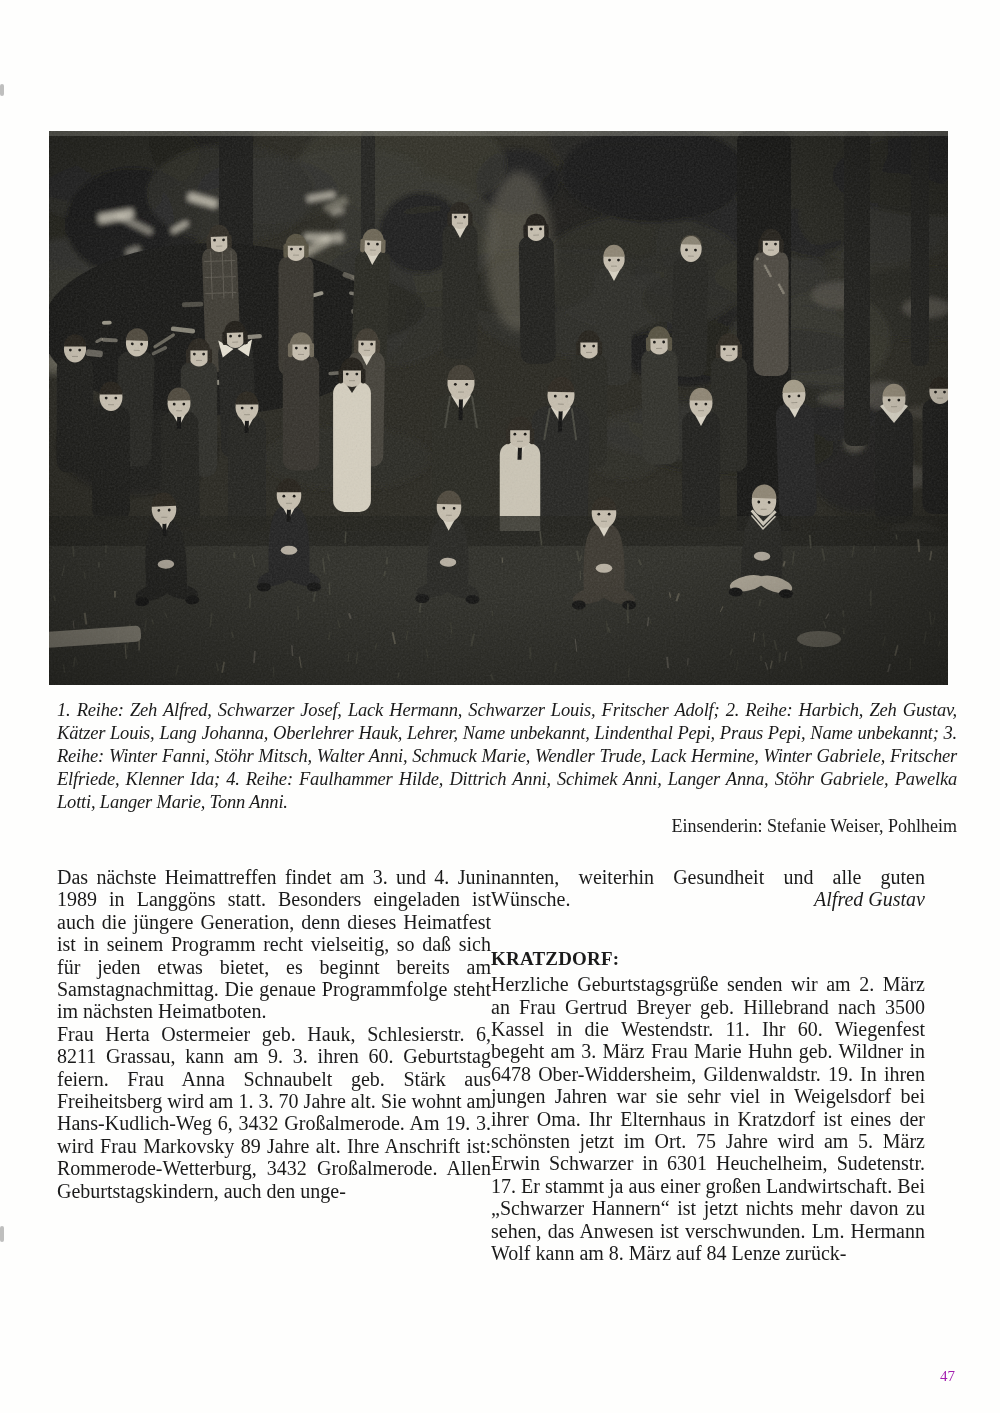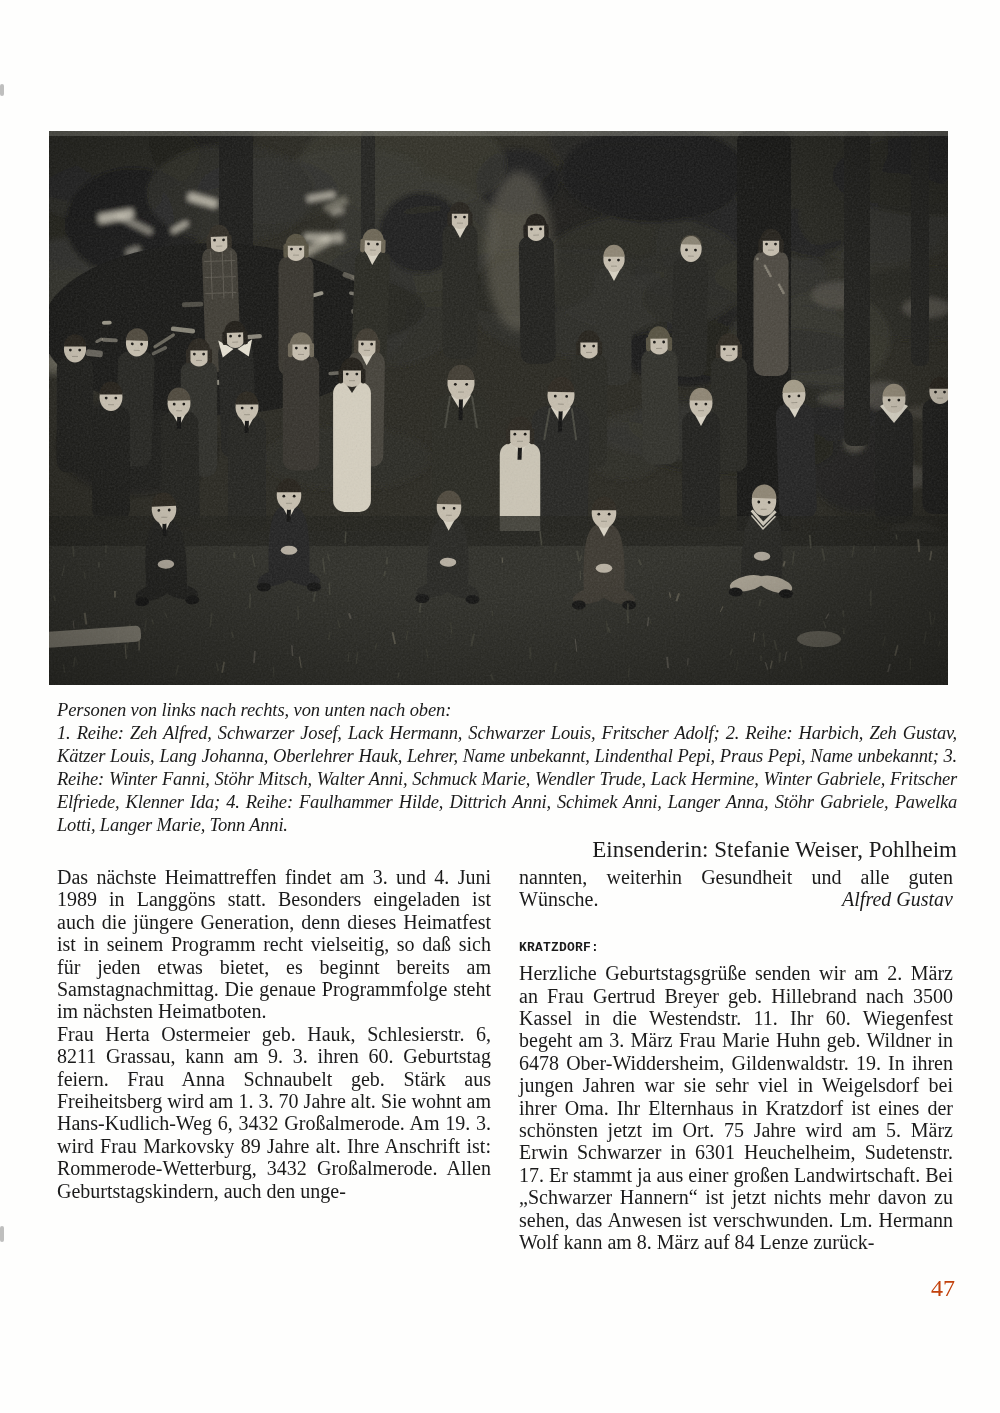--- a/index.html
+++ b/index.html
@@ -5,32 +5,32 @@
   html,body{margin:0;padding:0;background:#ffffff;}
   .sheet{
     position:relative;width:1000px;height:1413px;background:#fefefd;
     overflow:hidden;font-family:"Liberation Serif","DejaVu Serif",serif;color:#1b1b1b;
   }
   .photo-figure{position:absolute;left:49px;top:131px;width:899px;height:554px;margin:0;}
   .photo-figure svg{display:block;width:899px;height:554px;}
   .caption{position:absolute;left:57px;top:699px;width:900px;font-size:18.5px;line-height:23px;font-style:italic;}
   .cap-intro{letter-spacing:-0.1px;}
   .cap-names{font-weight:normal;text-align:justify;letter-spacing:-0.2px;}
-  .cap-submitter{text-align:right;font-style:normal;font-weight:normal;font-size:23px;margin-top:1px;}
+  .cap-submitter{text-align:right;font-style:normal;font-weight:normal;font-size:18px;margin-top:1px;}
   .columns{
-    position:absolute;left:57px;top:866px;width:896px;display:flex;gap:28px;
+    position:absolute;left:57px;top:866px;width:896px;display:flex;
     font-size:20px;line-height:22.4px;text-align:justify;
     hyphens:auto;-webkit-hyphens:auto;
   }
   .col{width:434px;}
   .body-p{margin:0;}
-  .sec-h{font-size:13px;margin:26px 0 3px 0;letter-spacing:0.2px;font-family:Liberation Mono, monospace;}
+  .sec-h{font-size:19px;margin:37px 0 3px 0;letter-spacing:0.2px;}
   .b{font-weight:normal;}
   .sig{float:right;font-style:italic;}
-  .page-number{position:absolute;top:1275px;right:45px;font-size:24px;color:#c2410c;}
+  .page-number{position:absolute;top:1368px;right:45px;font-size:15px;color:#a21caf;}
   .speck{position:absolute;left:0;width:4px;background:#8a8a8a;opacity:.55;border-radius:2px;}
   .speck.s1{top:84px;height:12px;}
   .speck.s2{top:1226px;height:16px;}
 </style>
 </head>
 <body>
 
 <div class="sheet">
 
   <div class="speck s1"></div>
@@ -691,21 +691,20 @@
 
       <rect x="-8" y="498" width="100" height="16" rx="5" fill="#8f8b7d" opacity="0.9" transform="rotate(-4 40 506)"></rect>
       <ellipse cx="770" cy="508" rx="22" ry="8" fill="#7a766a" opacity="0.7"></ellipse>
 
       <rect x="0" y="0" width="899" height="554" filter="url(#grain)" opacity="0.15"></rect>
       <rect x="0" y="0" width="899" height="554" fill="url(#vig)"></rect>
     </svg>
   </figure>
 
   <div class="caption">
-    <div class="cap-intro">Personen von links nach rechts, von unten nach oben:</div>
     <div class="cap-names"><span>1. Reihe: Zeh Alfred, Schwarzer Josef, Lack Hermann, Schwarzer Louis, Fritscher Adolf; 2. Reihe: Harbich, Zeh Gustav, Kätzer Louis, Lang Johanna, Oberlehrer Hauk, Lehrer, Name unbekannt, Lindenthal Pepi, Praus Pepi, Name unbekannt; 3. Reihe: Winter Fanni, Stöhr Mitsch, Walter Anni, Schmuck Marie, Wendler Trude, Lack Hermine, Winter Gabriele, Fritscher Elfriede, Klenner Ida; 4. Reihe: Faulhammer Hilde, Dit­trich Anni, Schimek Anni, Langer Anna, Stöhr Gabriele, Pawelka Lotti, Langer Marie, Tonn Anni.</span></div>
     <div class="cap-submitter">Einsenderin: Stefanie Weiser, Pohlheim</div>
   </div>
 
   <div class="columns">
     <div class="col">
       <p class="body-p"><span>Das nächste Heimattreffen findet am 3. und 4. Juni 1989 in Langgöns statt. Besonders einge­laden ist auch die jüngere Generation, denn dieses Heimatfest ist in seinem Programm recht vielseitig, so daß sich für jeden etwas bie­tet, es beginnt bereits am Samstagnachmittag. Die genaue Programmfolge steht im nächsten Heimatboten.</span></p>
       <p class="body-p"><span>Frau </span><span class="b">Herta Ostermeier</span><span> geb. Hauk, Schlesierstr. 6, 8211 Grassau, kann am 9. 3. ihren 60. Ge­burtstag feiern. Frau </span><span class="b">Anna Schnaubelt</span><span> geb. Stärk aus Freiheitsberg wird am 1. 3. 70 Jahre alt. Sie wohnt am Hans-Kudlich-Weg 6, 3432 Großalmerode. Am 19. 3. wird Frau </span><span class="b">Markovs­ky</span><span> 89 Jahre alt. Ihre Anschrift ist: Rommerode-Wetterburg, 3432 Großalmerode. Allen Geburtstagskindern, auch den unge-</span></p>
     </div>
     <div class="col">

